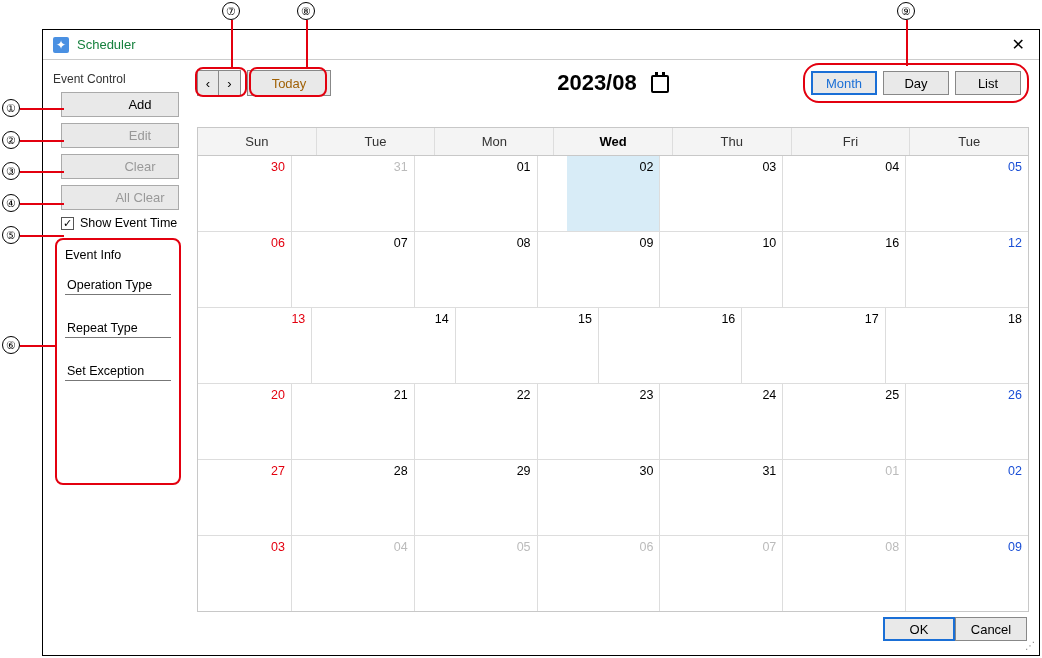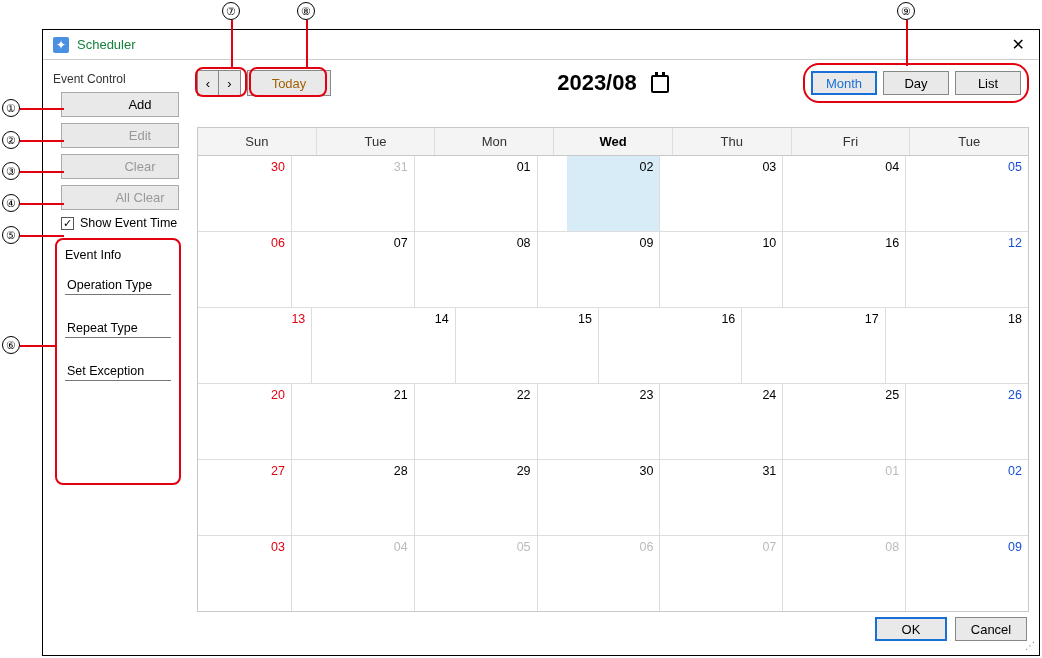--- a/index.html
+++ b/index.html
@@ -66,21 +66,21 @@
   .cal-head .hd.today { font-weight:bold; color:#000; }
   .cal-body { flex:1; display:flex; flex-direction:column; }
   .wk { flex:1; display:flex; border-bottom:1px solid #ddd;gap:29px; }
   .wk:last-child { border-bottom:none; }
   .day { flex:1; border-right:1px solid #ddd; position:relative; padding:4px 6px; font-size:12.5px; text-align:right; }
   .day:last-child { border-right:none; }
   .day.out { color:#bbb; }
   .day.sun { color:#e3000f; }
   .day.sat { color:#1a4fd6; }
   .day.today-cell { background:#d8ecf7; }
-  .footer { height:34px; display:flex; align-items:center; justify-content:flex-end; padding:0 12px; gap:8px; }
+  .footer { height:34px; display:flex; align-items:center; justify-content:flex-end; padding:0 12px; }
   .ft-btn {
     width:72px; height:24px; background:#e9e9e9; border:1px solid #888;
     display:flex; align-items:center; justify-content:center; cursor:pointer; font-size:13px;
   }
   .ft-btn.primary { border:2px solid #1a6fd6; }
   .grip { position:absolute; right:4px; bottom:4px; font-size:10px; color:#888; }
   
   .co-num {
     position:absolute; width:18px; height:18px; border:1.5px solid #000; border-radius:50%;
     display:flex; align-items:center; justify-content:center; font-size:11px; background:#fff; z-index:20;

